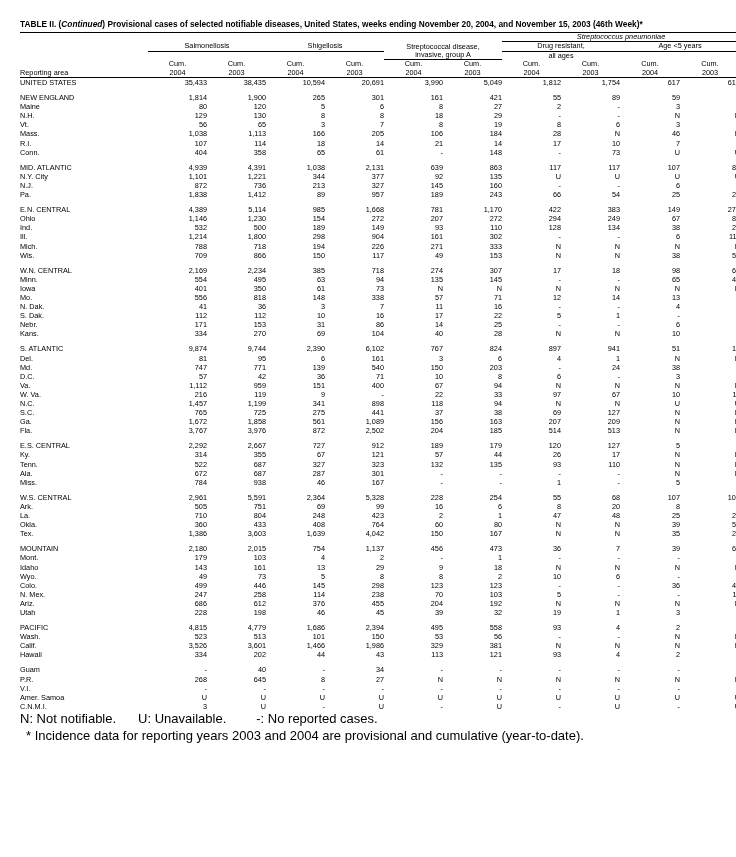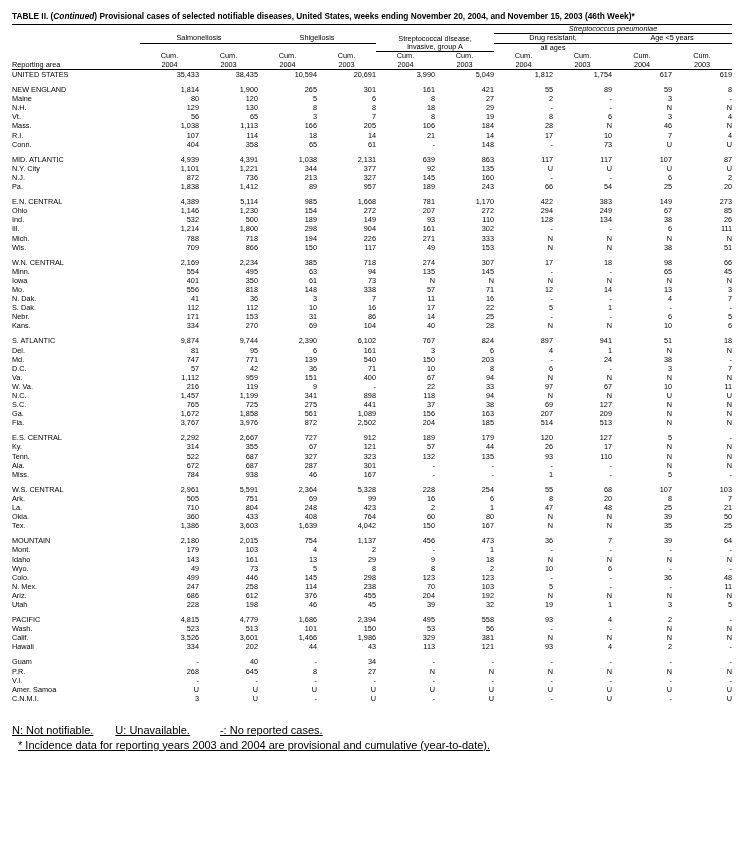--- a/index.html
+++ b/index.html
@@ -11,21 +11,21 @@
     width: 736px;
     height: 857px;
     font-family: "Liberation Sans", sans-serif;
     color: #000000;
     font-size: 7.4px;
   }
   #page {
     width: 736px;
     height: 735px;
     position: relative;
-    padding: 4px;
+    padding: 12px;
     box-sizing: border-box;
   }
   .title-block {
     padding: 7px 8px 2px 8px;
     font-size: 8.3px;
     line-height: 1.28;
   }
   .title-block .t-main {
     font-weight: bold;
   }
@@ -81,24 +81,23 @@
   .grp-gap td {
     height: 6px;
   }
   .italic {
     font-style: italic;
   }
   .hdr-row td {
     vertical-align: bottom;
   }
   .footer {
-    margin: 20px 8px 0 8px;
-    font-size: 11px;
+    margin: 0 8px 0 8px;
+    font-size: 13px;
     line-height: 1.3;
-    text-decoration: underline;
   }
   .footer .indent {
     padding-left: 6px;
   }
   .sp {
     display: inline-block;
     width: 22px;
   }
   .sp2 {
     display: inline-block;

